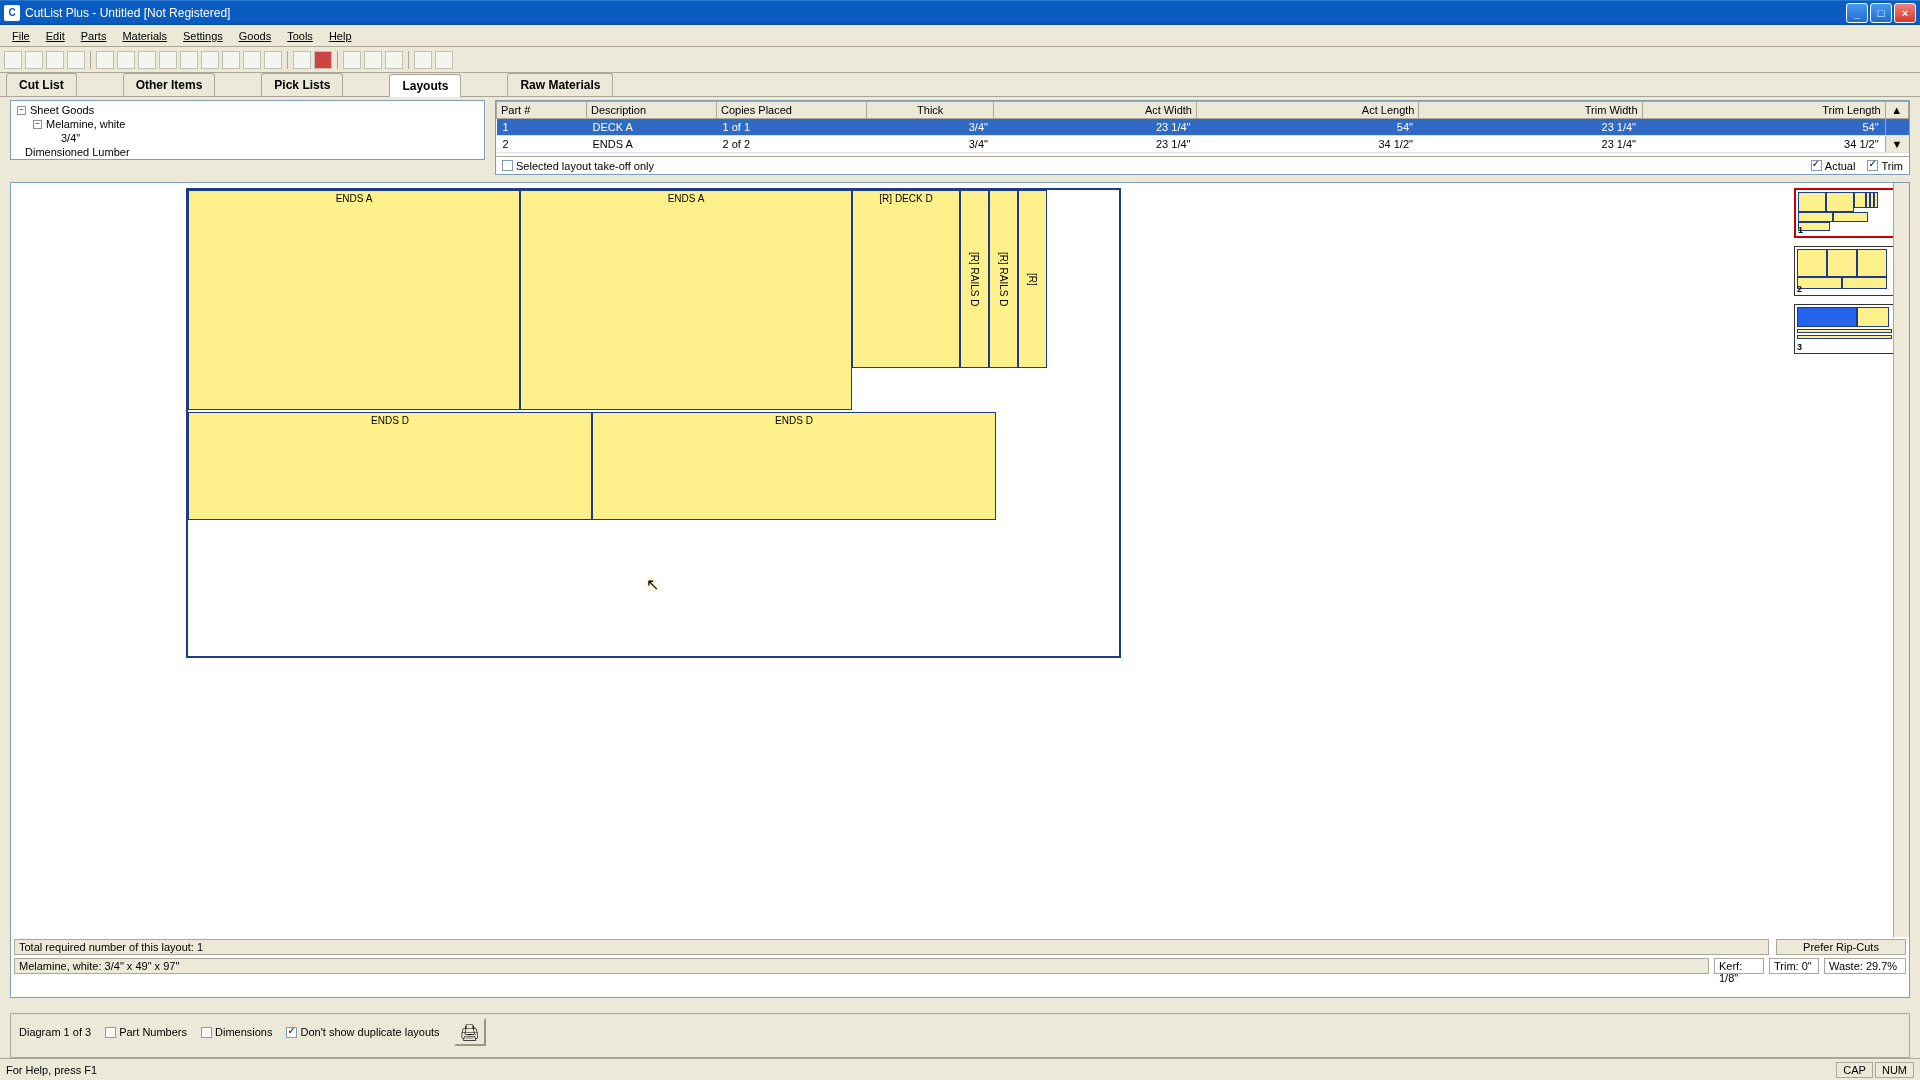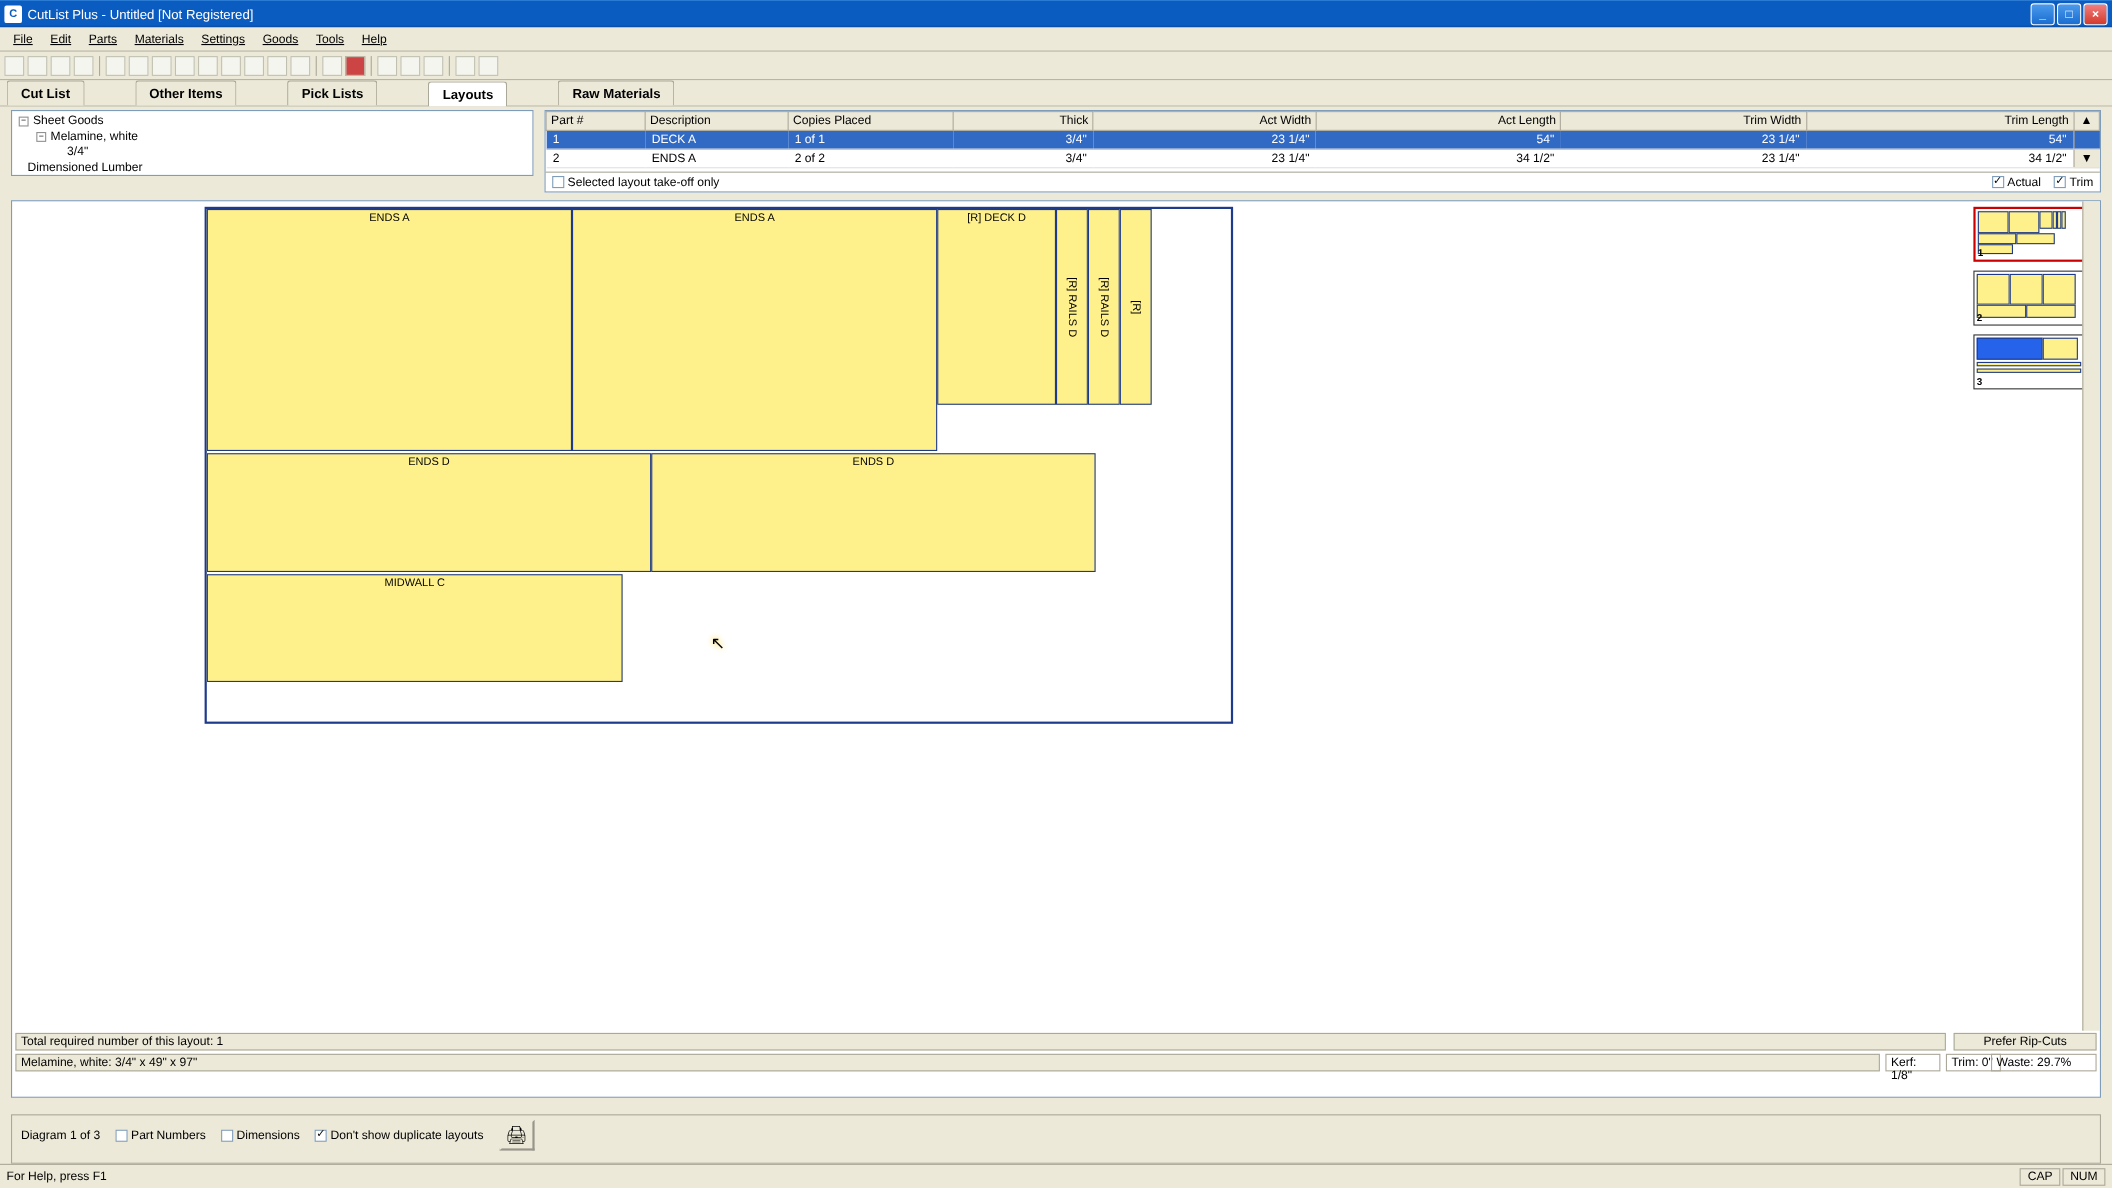--- a/index.html
+++ b/index.html
@@ -40,21 +40,21 @@
 .thumb{width:105px;height:50px;border:1px solid #333;background:#fff;margin-bottom:8px;position:relative;padding:2px;}
 .thumb.sel{border:2px solid #c00;}
 .thumb-num{position:absolute;bottom:1px;left:2px;font-size:9px;font-weight:bold;}
 .tpart{position:absolute;background:#fef08a;border:1px solid #1e3a8a;}
 .tpart.blue{background:#2563eb;}
 .info1{position:absolute;bottom:42px;left:3px;right:140px;height:16px;border:1px solid #aca899;background:#ece9d8;padding:1px 4px;}
 .info-rip{position:absolute;bottom:42px;right:3px;width:130px;height:16px;border:1px solid #aca899;background:#ece9d8;padding:1px 4px;text-align:center;}
 .info2{position:absolute;bottom:23px;left:3px;right:200px;height:16px;border:1px solid #aca899;background:#ece9d8;padding:1px 4px;}
 .info-kerf{position:absolute;bottom:23px;right:145px;width:50px;height:16px;border:1px solid #aca899;padding:1px 4px;}
 .info-trim{position:absolute;bottom:23px;right:90px;width:50px;height:16px;border:1px solid #aca899;padding:1px 4px;}
-.info-waste{position:absolute;bottom:23px;right:3px;width:96px;height:16px;border:1px solid #aca899;padding:1px 4px;}
+.info-waste{position:absolute;bottom:23px;right:3px;width:82px;height:16px;border:1px solid #aca899;padding:1px 4px;}
 .scrollbar-v{position:absolute;right:0;top:0;bottom:60px;width:16px;background:#ece9d8;border-left:1px solid #aca899;}
 .controls{position:absolute;left:10px;right:10px;bottom:0;height:45px;border:1px solid #aca899;background:#ece9d8;display:flex;align-items:center;padding:4px 8px;gap:14px;flex-wrap:wrap;}
 .controls .row{display:flex;align-items:center;gap:14px;width:100%;}
 .navbtn{width:14px;height:16px;border:1px solid #7f9db9;background:#ece9d8;display:flex;align-items:center;justify-content:center;font-size:9px;}
 .radio{width:11px;height:11px;border:1px solid #7f9db9;border-radius:50%;display:inline-block;vertical-align:middle;margin-right:3px;position:relative;}
 .radio.on::after{content:"";position:absolute;top:2px;left:2px;width:5px;height:5px;background:#000;border-radius:50%;}
 .dis{color:#888;}
 .combo{width:130px;height:18px;border:1px solid #7f9db9;background:#fff;display:flex;align-items:center;padding:0 4px;justify-content:space-between;}
 .printer{width:32px;height:28px;border:2px outset #ece9d8;background:#ece9d8;display:flex;align-items:center;justify-content:center;font-size:16px;}
 .statusbar{position:absolute;bottom:0;left:0;right:0;height:22px;background:#ece9d8;border-top:1px solid #aca899;display:flex;align-items:center;padding:0 6px;}
@@ -140,21 +140,21 @@
       </div>
   </div>
 
   <div class="grid">
     <table>
       <tbody>
           <tr>
         <th style="width:90px;text-align:left">Part #</th>
         <th style="width:130px;text-align:left">Description</th>
         <th style="width:150px;text-align:left">Copies Placed</th>
-        <th style="text-align:right">Thick</th>
+        <th style="">Thick</th>
         <th style="text-align:right">Act Width</th>
         <th style="text-align:right">Act Length</th>
         <th style="text-align:right">Trim Width</th>
         <th style="text-align:right">Trim Length</th>
         <th class="scrollcol">▲</th>
       </tr>
       <tr class="sel">
         <td>1</td>
             <td>DECK A</td>
             <td>1 of 1</td>
@@ -193,21 +193,20 @@
   <div class="layout-area">
     <div class="sheet">
       <div class="part" style="left:0;top:0;width:332px;height:220px">ENDS A</div>
       <div class="part" style="left:332px;top:0;width:332px;height:220px">ENDS A</div>
       <div class="part" style="left:664px;top:0;width:108px;height:178px">[R] DECK D</div>
       <div class="part vert" style="left:772px;top:0;width:29px;height:178px">[R] RAILS D</div>
       <div class="part vert" style="left:801px;top:0;width:29px;height:178px">[R] RAILS D</div>
       <div class="part vert" style="left:830px;top:0;width:29px;height:178px">[R]</div>
       <div class="part" style="left:0;top:222px;width:404px;height:108px">ENDS D</div>
       <div class="part" style="left:404px;top:222px;width:404px;height:108px">ENDS D</div>
-      <div class="part" style="left:0;top:332px;width:378px;height:98px">MIDWALL C</div>
     </div>
 
     <div class="thumbs">
       <div class="thumb sel">
         <div class="tpart" style="left:2px;top:2px;width:28px;height:20px"></div>
         <div class="tpart" style="left:30px;top:2px;width:28px;height:20px"></div>
         <div class="tpart" style="left:58px;top:2px;width:12px;height:16px"></div>
         <div class="tpart" style="left:70px;top:2px;width:4px;height:16px"></div>
         <div class="tpart" style="left:74px;top:2px;width:4px;height:16px"></div>
         <div class="tpart" style="left:78px;top:2px;width:4px;height:16px"></div>

